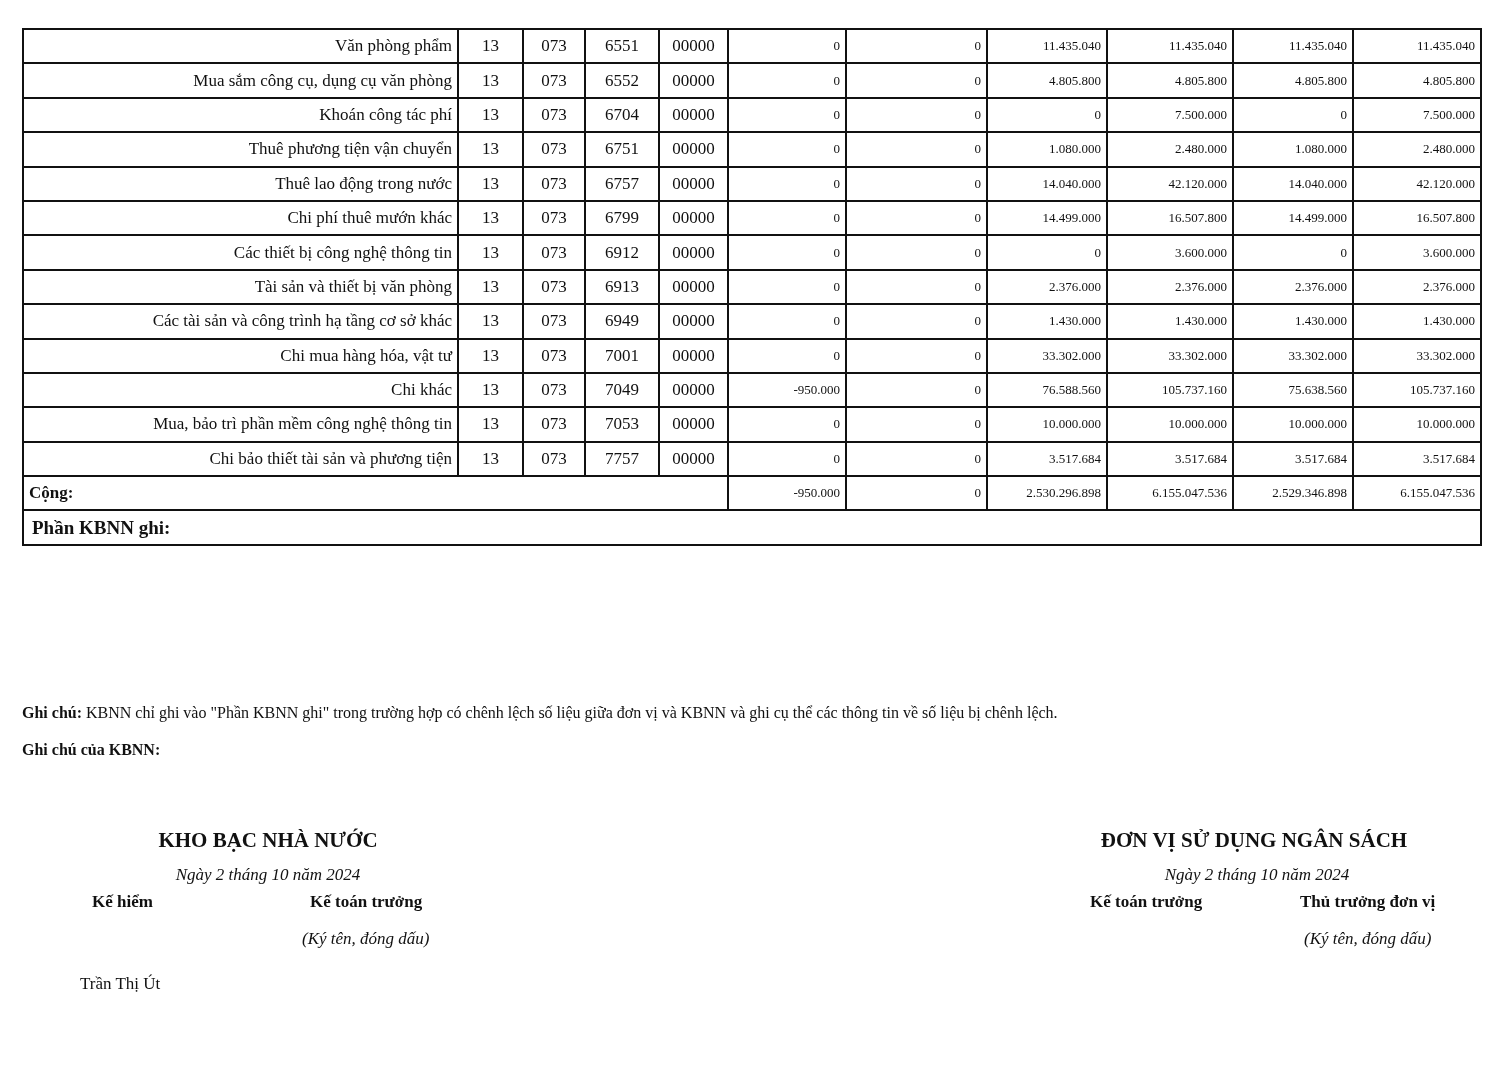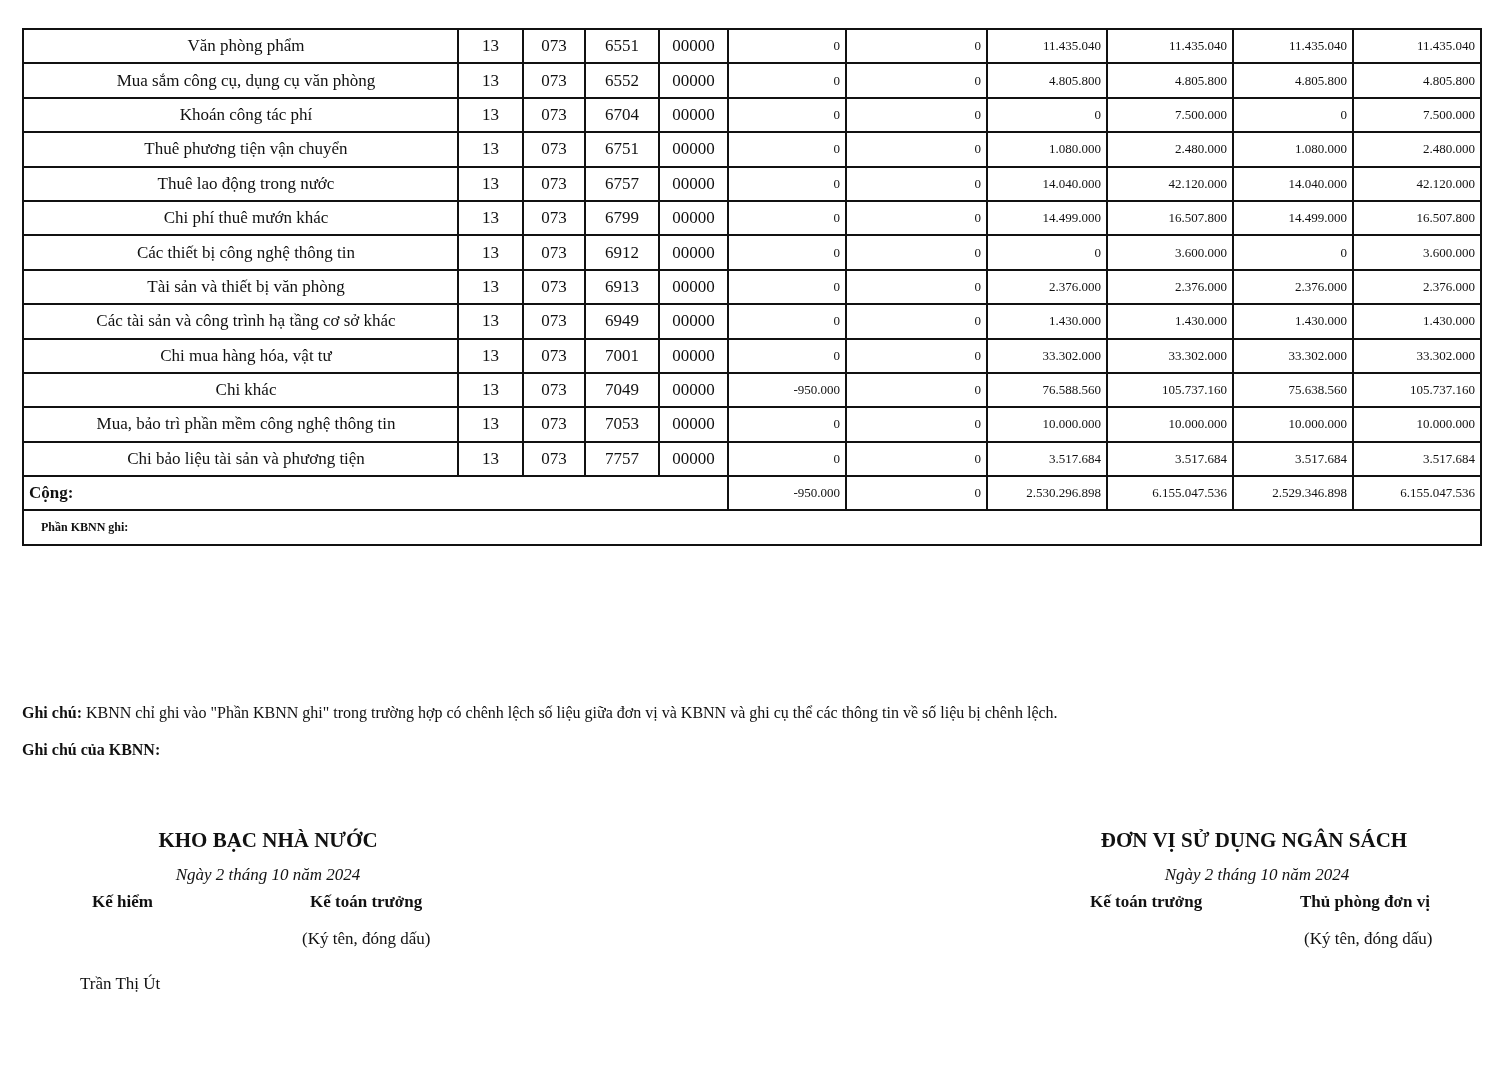--- a/index.html
+++ b/index.html
@@ -8,31 +8,31 @@
     font-family: "Liberation Serif", "DejaVu Serif", serif; color: #111;
   }
   table.main {
     position: absolute; left: 22px; top: 28px; width: 1458px;
     border-collapse: collapse; table-layout: fixed;
   }
   table.main td {
     border: 2px solid #111; height: 32.4px; padding: 0 5px;
     font-size: 17px; white-space: nowrap; overflow: hidden;
   }
-  table.main td.desc { text-align: center; padding-left: 16px; }
+  table.main td.desc { text-align: right; padding-left: 16px; }
   table.main td.code { text-align: center; }
   table.main td.num { text-align: right; font-size: 13px; padding-right: 5px; }
   table.main td.total-label { text-align: left; font-weight: bold; font-size: 17px; }
-  table.main td.kbnn { font-weight: bold; font-size: 12px; padding-left: 17px; }
+  table.main td.kbnn { font-weight: bold; font-size: 19px; padding-left: 8px; }
   .note { position: absolute; left: 22px; font-size: 16px; }
   .note b { font-weight: bold; }
   .sig-title { position: absolute; font-weight: bold; font-size: 21px; text-align: center; }
   .sig-date { position: absolute; font-style: italic; font-size: 17px; text-align: center; }
   .sig-role { position: absolute; font-weight: bold; font-size: 17px; }
-  .sig-hint { position: absolute; font-size: 17px; }
+  .sig-hint { position: absolute; font-style: italic; font-size: 17px; }
   .sig-name { position: absolute; font-size: 17px; }
 </style>
 </head>
 <body>
 
 <table class="main">
   <colgroup>
     <col style="width:435px">
       <col style="width:65px">
       <col style="width:62px">
@@ -196,21 +196,21 @@
         <td class="code">7053</td>
         <td class="code">00000</td>
         <td class="num">0</td>
         <td class="num">0</td>
         <td class="num">10.000.000</td>
         <td class="num">10.000.000</td>
         <td class="num">10.000.000</td>
         <td class="num">10.000.000</td>
       </tr>
       <tr>
-        <td class="desc">Chi bảo liệu tài sản và phương tiện</td>
+        <td class="desc">Chi bảo thiết tài sản và phương tiện</td>
         <td class="code">13</td>
         <td class="code">073</td>
         <td class="code">7757</td>
         <td class="code">00000</td>
         <td class="num">0</td>
         <td class="num">0</td>
         <td class="num">3.517.684</td>
         <td class="num">3.517.684</td>
         <td class="num">3.517.684</td>
         <td class="num">3.517.684</td>
@@ -240,14 +240,14 @@
 <div class="sig-title" style="left:118px;top:828px;width:300px;">KHO BẠC NHÀ NƯỚC</div>
 <div class="sig-date" style="left:118px;top:865px;width:300px;">Ngày 2 tháng 10 năm 2024</div>
 <div class="sig-role" style="left:92px;top:892px;">Kế hiểm</div>
 <div class="sig-role" style="left:310px;top:892px;">Kế toán trưởng</div>
 <div class="sig-hint" style="left:302px;top:929px;">(Ký tên, đóng dấu)</div>
 <div class="sig-name" style="left:80px;top:974px;">Trần Thị Út</div>
 
 <div class="sig-title" style="left:1054px;top:828px;width:400px;text-align:center;">ĐƠN VỊ SỬ DỤNG NGÂN SÁCH</div>
 <div class="sig-date" style="left:1107px;top:865px;width:300px;">Ngày 2 tháng 10 năm 2024</div>
 <div class="sig-role" style="left:1090px;top:892px;">Kế toán trưởng</div>
-<div class="sig-role" style="left:1300px;top:892px;">Thủ phòng đơn vị</div>
+<div class="sig-role" style="left:1300px;top:892px;">Thủ trưởng đơn vị</div>
 <div class="sig-hint" style="left:1304px;top:929px;">(Ký tên, đóng dấu)</div>
 
 </body></html>

